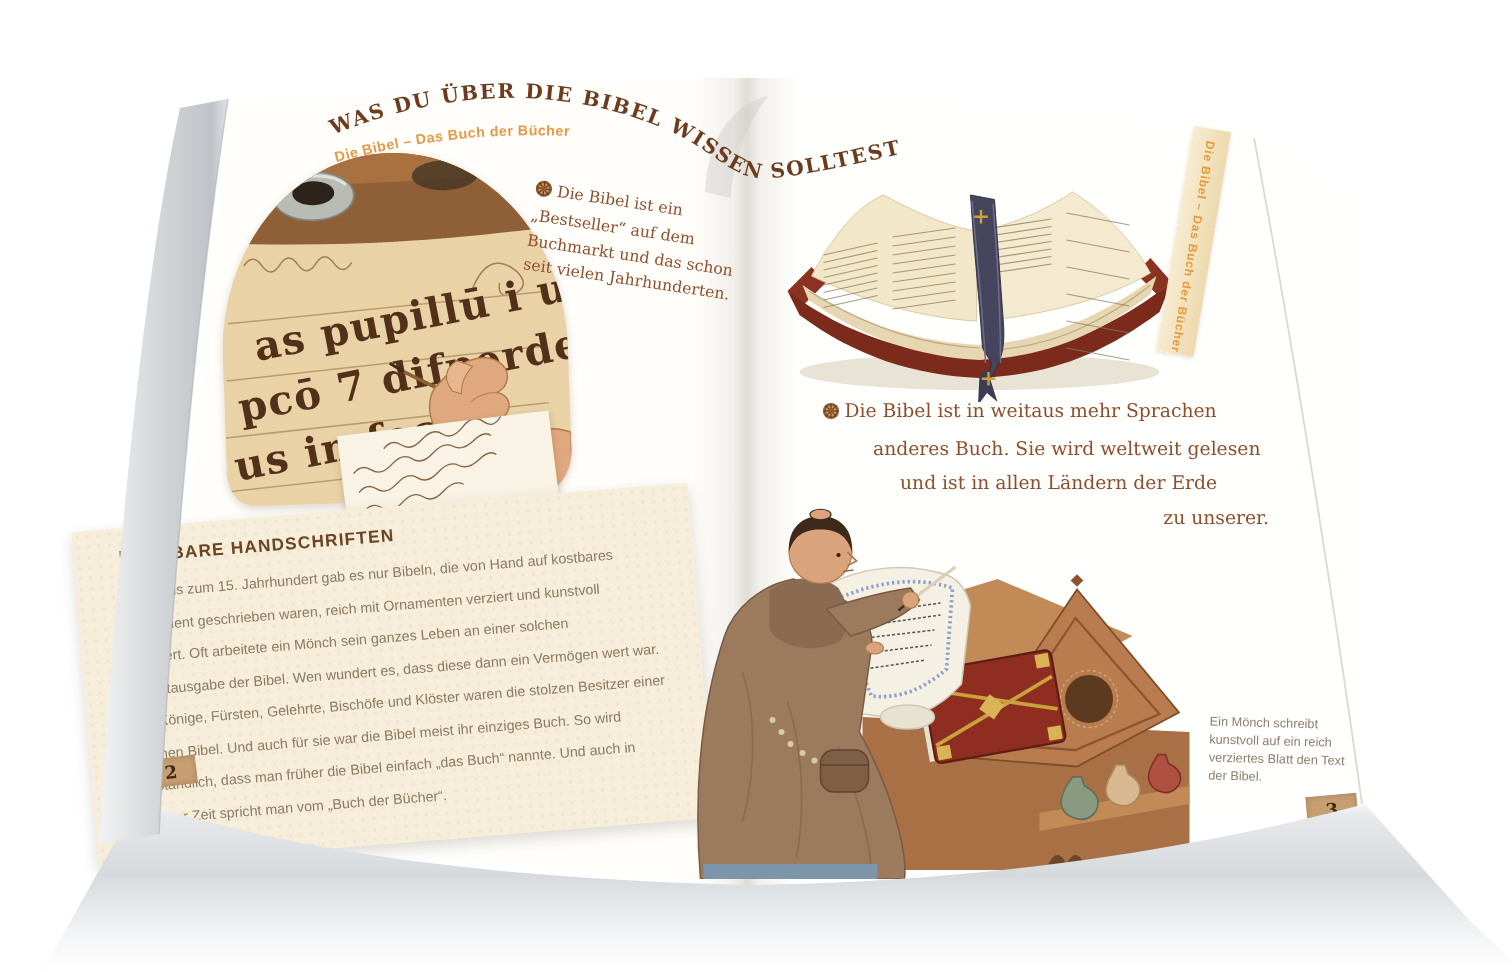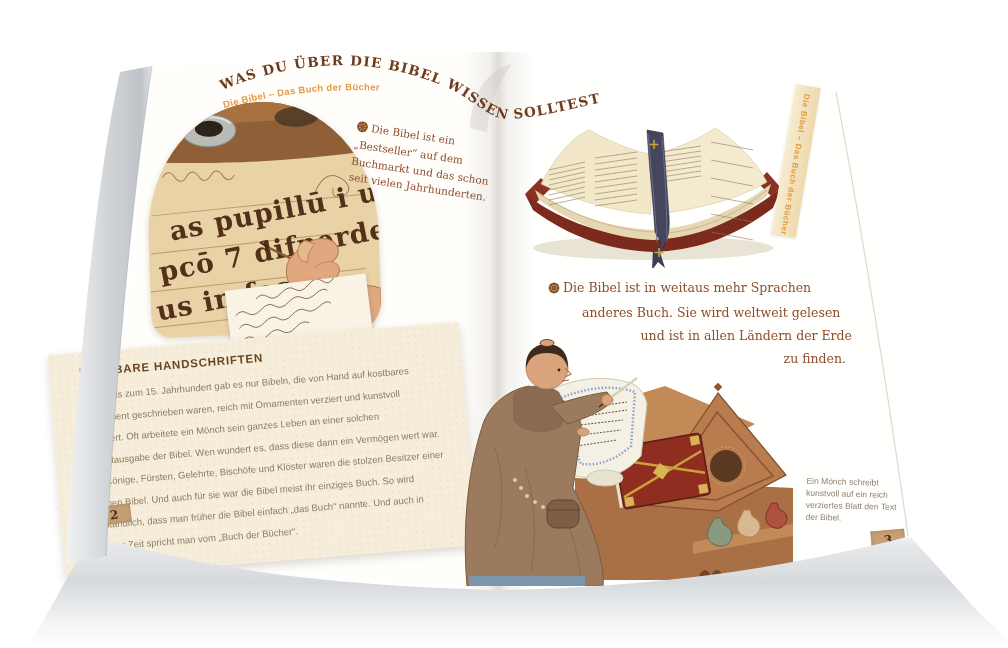--- a/index.html
+++ b/index.html
@@ -26,23 +26,23 @@
   .infobox{left:56px;top:338px;width:412px;transform:rotate(-4.6deg);
     background:#f6eedb;box-shadow:0 4px 10px rgba(60,45,25,.18);
     padding:14px 24px 18px 30px;box-sizing:border-box;
     background-image:radial-gradient(rgba(190,170,130,.12) 1px,transparent 1.4px);
     background-size:7px 7px;}
   .infobox h3{margin:0 0 8px 0;font-family:"Liberation Sans",sans-serif;
     font-size:11.5px;letter-spacing:.8px;color:#6b4423;}
   .infobox p{margin:0;font-family:"Liberation Sans",sans-serif;font-size:9.5px;
     line-height:21.5px;color:#8d7a5f;text-indent:28px;}
   
-  .rp-par{left:548px;top:276px;width:304px;font-size:12.5px;color:#8e4e2c;}
+  .rp-par{left:548px;top:262px;width:304px;font-size:12.5px;color:#8e4e2c;}
   .rp-line{line-height:23px;white-space:nowrap;}
-  .rp-line.l2{padding-left:34px;} .rp-line.l3{padding-left:52px;text-align:right;}
+  .rp-line.l2{padding-left:34px;} .rp-line.l3{padding-left:52px;}
   .rp-line.l4{text-align:right;padding-right:6px;}
   .caption{left:806px;top:476px;width:102px;transform:rotate(1.5deg);
     font-family:"Liberation Sans",sans-serif;font-size:8.5px;line-height:12px;
     color:#8f7e6d;}
   .pgnum{width:34px;height:19px;background:#c79e72;color:#3f2a16;
     font:bold 12px "DejaVu Serif",serif;display:flex;align-items:center;
     justify-content:center;box-shadow:inset 0 0 4px rgba(0,0,0,.18);}
   .pg2{left:97px;top:505px;transform:rotate(-7deg);}
   .pg3{left:871px;top:530px;transform:rotate(-5deg);}
   .tab{left:796px;top:84px;width:25px;height:152px;transform:rotate(9.5deg);
@@ -163,21 +163,21 @@
             <g stroke="#6b3a1d" stroke-width="1.4">
               <line x1="10" y1="2" x2="10" y2="18"></line>
               <line x1="2" y1="10" x2="18" y2="10"></line>
               <line x1="4" y1="4" x2="16" y2="16"></line>
               <line x1="16" y1="4" x2="4" y2="16"></line>
             </g>
             <circle cx="10" cy="10" r="3" fill="#8a5a30"></circle>
           </svg></span><span>Die Bibel ist in weitaus mehr Sprachen</span></div>
     <div class="rp-line l2">anderes Buch. Sie wird weltweit gelesen</div>
     <div class="rp-line l3">und ist in allen Ländern der Erde</div>
-    <div class="rp-line l4">zu finden.</div>
+    <div class="rp-line l4">zu unserer.</div>
   </div>
 
   <div class="abs" style="left:455px;top:328px;">
     <svg width="348" height="258" viewBox="0 0 348 258">
       <g>
         <polygon points="120,150 338,160 338,252 120,252" fill="#a96f45"></polygon>
         <path d="M238,214 L338,196 L338,208 L238,226 Z" fill="#c28a56"></path>
         <path d="M244,248 q6,-12 12,0 q6,-12 12,0 l-2,10 h-20 Z" fill="#6e452a"></path>
         <polygon points="86,96 210,58 300,96 196,152" fill="#c28a56"></polygon>
         <path d="M86,96 L196,152 L196,164 L86,108 Z" fill="#8a5a34"></path>

